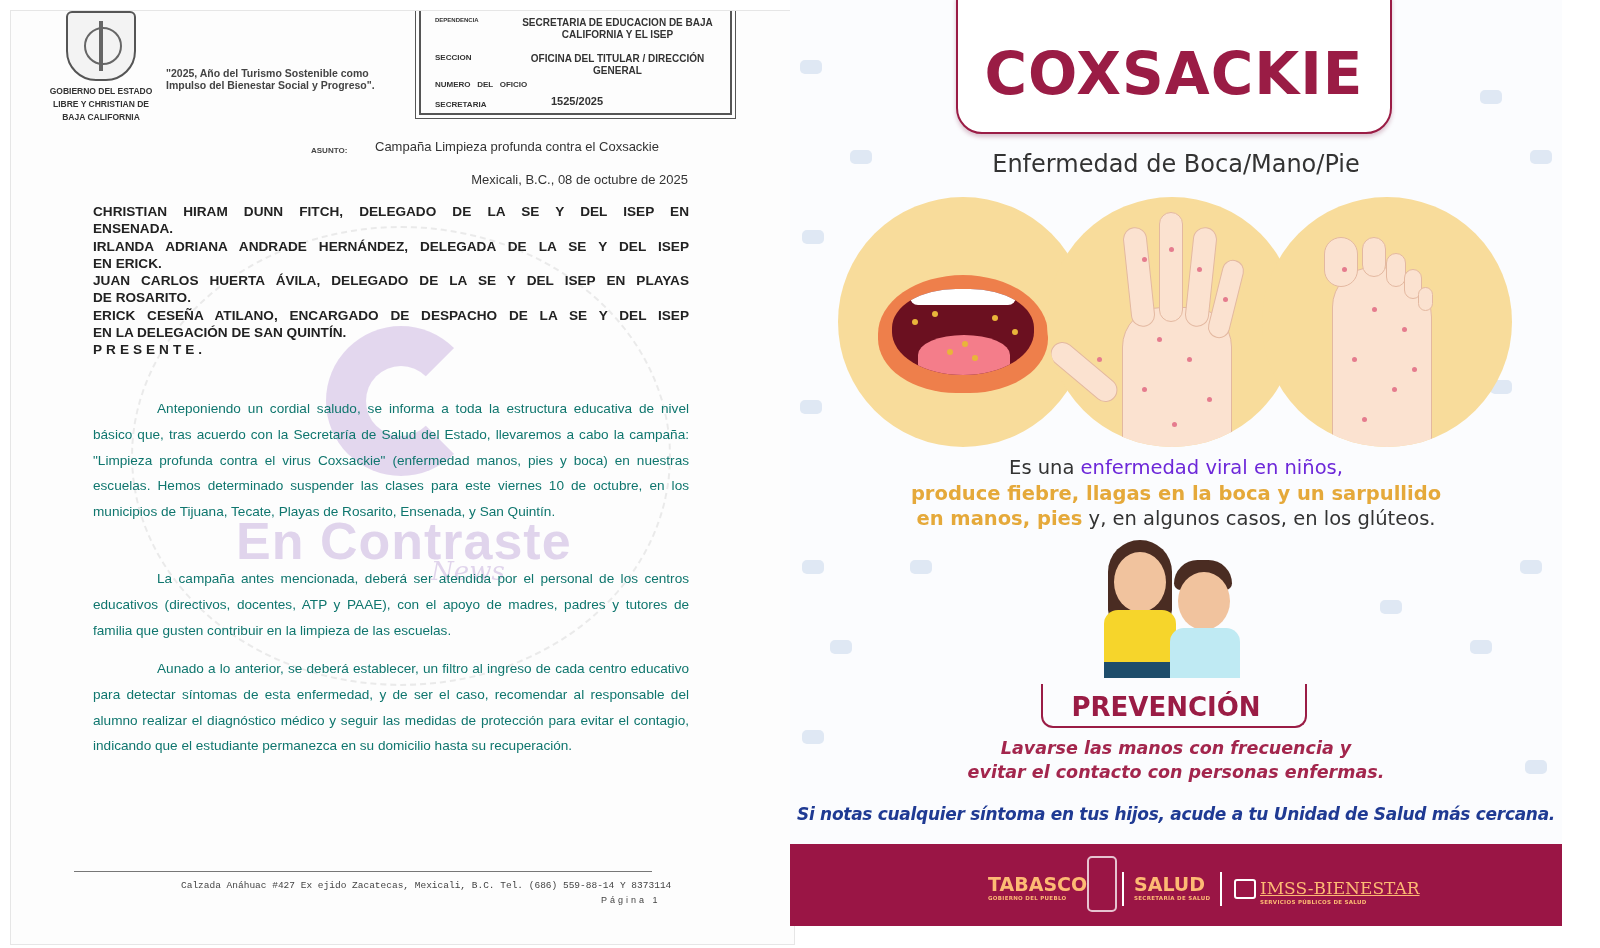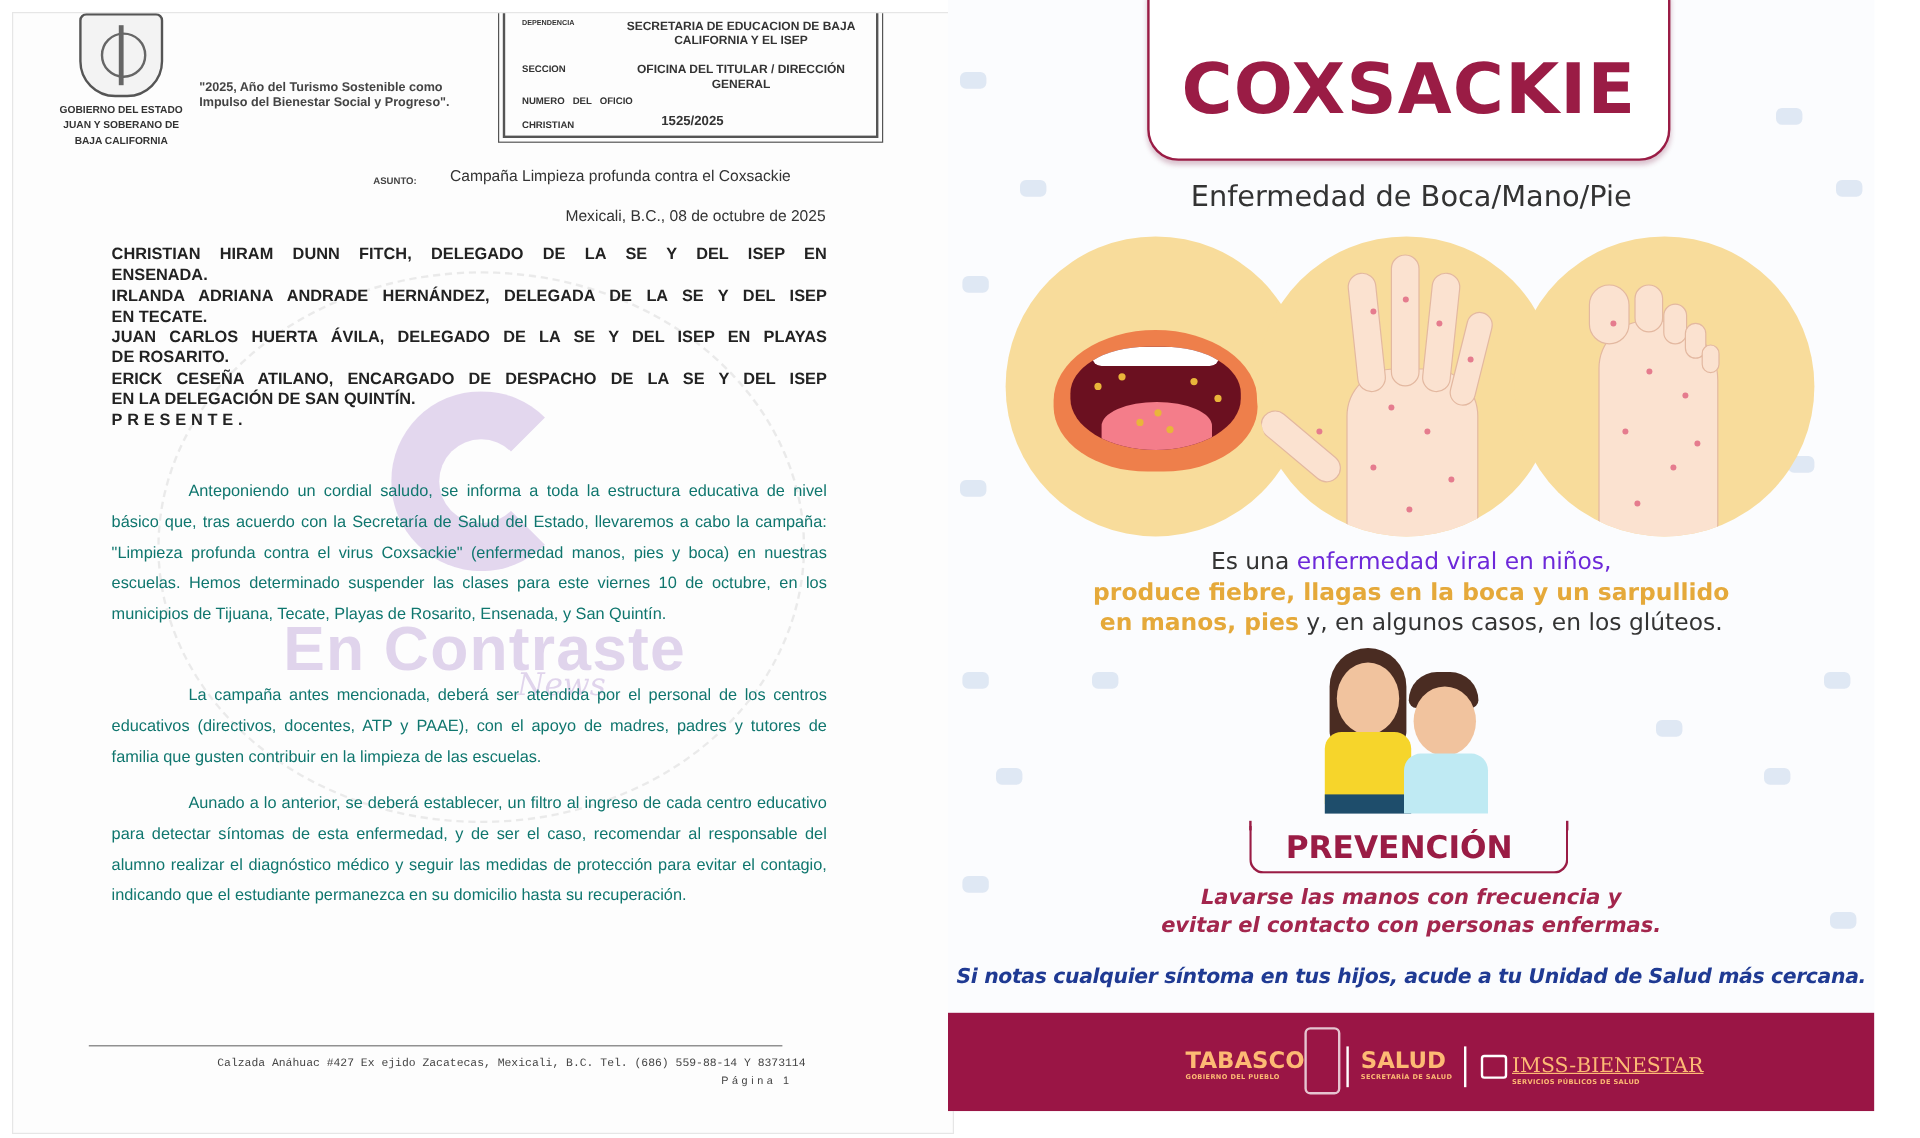--- a/index.html
+++ b/index.html
@@ -165,21 +165,21 @@
 
 <div class="letter">
   <div class="watermark-seal"></div>
   <div class="watermark-e"></div>
   <div class="watermark-text">En Contraste</div>
   <div class="watermark-news">News</div>
 
   <div class="gov-block">
     <div class="seal"></div>
     <div class="gov-name">GOBIERNO DEL ESTADO</div>
-    <div class="gov-name">JUAN Y SOBERANO DE</div>
+    <div class="gov-name">LIBRE Y CHRISTIAN DE</div>
     <div class="gov-name">BAJA CALIFORNIA</div>
   </div>
 
   <div class="motto">
     <div>"2025, Año del Turismo Sostenible como</div>
     <div>Impulso del Bienestar Social y Progreso".</div>
   </div>
 
   <div class="ref-box">
     <div class="ref-row" style="top:12px;">
@@ -187,34 +187,34 @@
       <span class="rv">SECRETARIA DE EDUCACION DE BAJA CALIFORNIA Y EL ISEP</span>
     </div>
     <div class="ref-row" style="top:48px;">
       <span class="rk">SECCION</span>
       <span class="rv">OFICINA DEL TITULAR / DIRECCIÓN GENERAL</span>
     </div>
     <div class="ref-row" style="top:75px;">
       <span class="rk" style="width:140px; white-space:pre;">NUMERO   DEL   OFICIO</span>
     </div>
     <div class="ref-row" style="top:95px;">
-      <span class="rk">CHRISTIAN</span>
+      <span class="rk">SECRETARIA</span>
     </div>
     <div class="ref-num">1525/2025</div>
   </div>
 
   <div class="asunto-label">ASUNTO:</div>
   <div class="asunto-value">Campaña Limpieza profunda contra el Coxsackie</div>
   <div class="place-date">Mexicali, B.C., 08 de octubre de 2025</div>
 
   <div class="recipients">
     <div class="line wide">CHRISTIAN HIRAM DUNN FITCH, DELEGADO DE LA SE Y DEL ISEP EN</div>
     <div class="line">ENSENADA.</div>
     <div class="line wide">IRLANDA ADRIANA ANDRADE HERNÁNDEZ, DELEGADA DE LA SE Y DEL ISEP</div>
-    <div class="line">EN TECATE.</div>
+    <div class="line">EN ERICK.</div>
     <div class="line wide">JUAN CARLOS HUERTA ÁVILA, DELEGADO DE LA SE Y DEL ISEP EN PLAYAS</div>
     <div class="line">DE ROSARITO.</div>
     <div class="line wide">ERICK CESEÑA ATILANO, ENCARGADO DE DESPACHO DE LA SE Y DEL ISEP</div>
     <div class="line">EN LA DELEGACIÓN DE SAN QUINTÍN.</div>
     <div class="line presente">PRESENTE.</div>
   </div>
 
   <p class="body-text p1 indent">Anteponiendo un cordial saludo, se informa a toda la estructura educativa de nivel básico que, tras acuerdo con la Secretaría de Salud del Estado, llevaremos a cabo la campaña: "Limpieza profunda contra el virus Coxsackie" (enfermedad manos, pies y boca) en nuestras escuelas. Hemos determinado suspender las clases para este viernes 10 de octubre, en los municipios de Tijuana, Tecate, Playas de Rosarito, Ensenada, y San Quintín.</p>
   <p class="body-text p2 indent">La campaña antes mencionada, deberá ser atendida por el personal de los centros educativos (directivos, docentes, ATP y PAAE), con el apoyo de madres, padres y tutores de familia que gusten contribuir en la limpieza de las escuelas.</p>
   <p class="body-text p3 indent">Aunado a lo anterior, se deberá establecer, un filtro al ingreso de cada centro educativo para detectar síntomas de esta enfermedad, y de ser el caso, recomendar al responsable del alumno realizar el diagnóstico médico y seguir las medidas de protección para evitar el contagio, indicando que el estudiante permanezca en su domicilio hasta su recuperación.</p>

